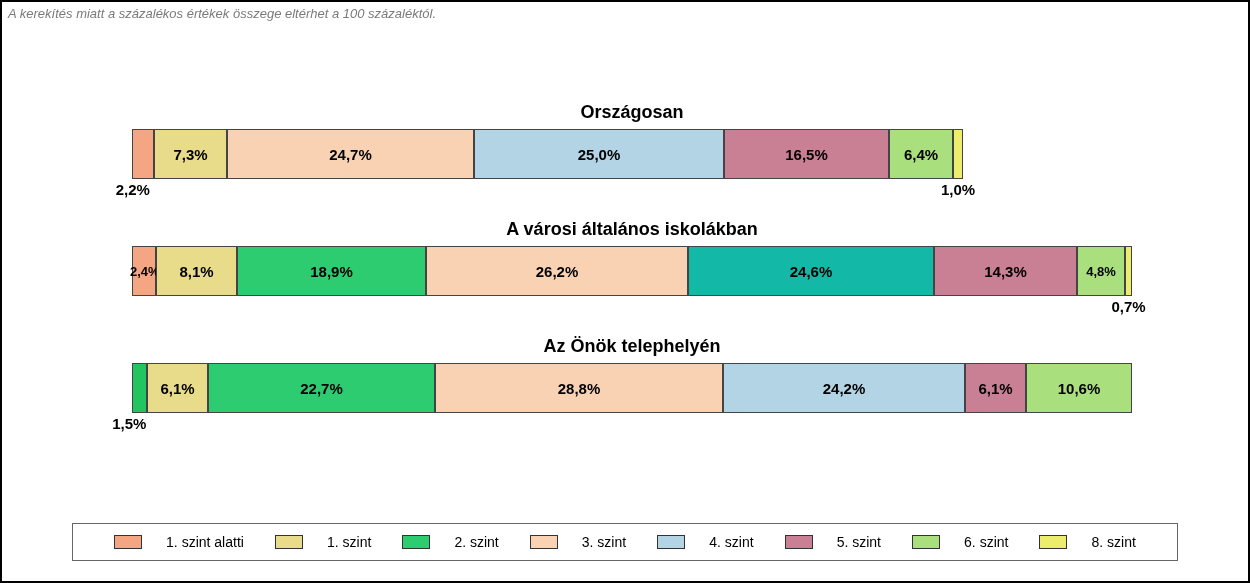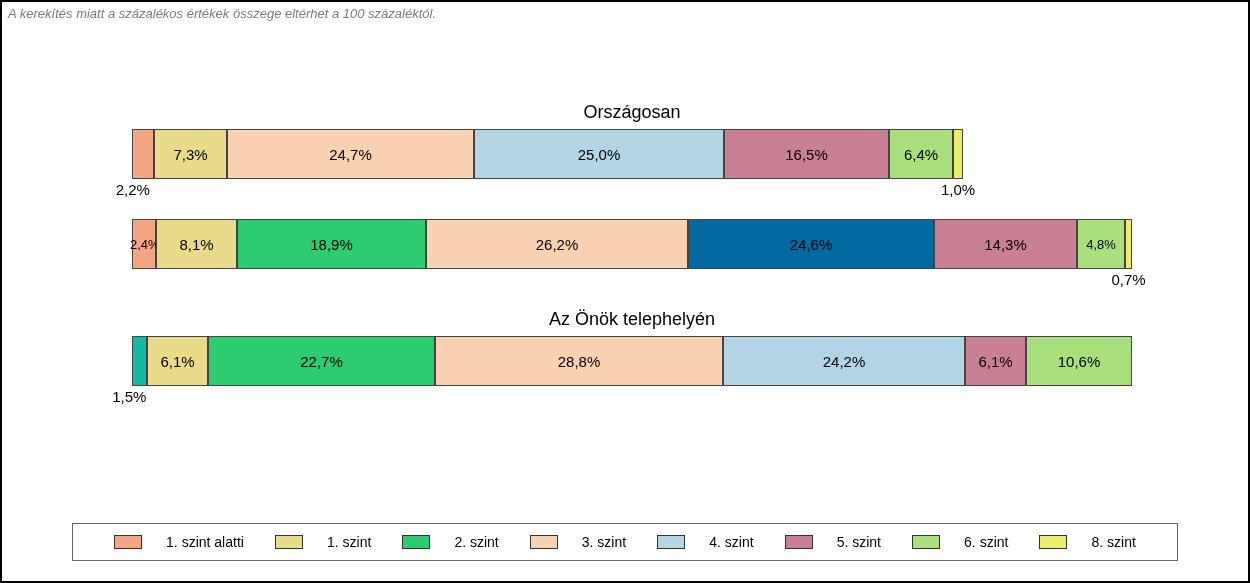--- a/index.html
+++ b/index.html
@@ -23,21 +23,21 @@
     font-size: 13px;
     font-style: italic;
     color: #7a7a7a;
   }
   .chart-area {
     position: absolute;
     left: 130px;
     top: 100px;
     width: 1000px;
   }
-  .bar-group { margin-bottom: 40px; }
+  .bar-group { margin-bottom: 40px; font-weight: bold; }
   .bar-title {
     text-align: center;
     font-size: 18px;
     margin-bottom: 6px;
     color: #000;
   }
   .bar {
     display: flex;
     height: 50px;
     width: 100%;
@@ -119,53 +119,54 @@
             <span class="lbl">6,4%</span>
           </div>
         <div class="seg tiny" style="width:1.0%;background:#eced6c">
 
           <div class="below-label">1,0%</div>
         </div>
       </div>
     </div>
 
     <div class="bar-group">
+      <div class="bar-title">A városi általános iskolákban</div>
       <div class="bar">
         <div class="seg" style="width:2.4%;background:#f4a582;font-size:13px;justify-content:flex-start;padding-left:1px">
             <span class="lbl" style="white-space:nowrap;margin-left:-4px">2,4%</span>
           </div>
         <div class="seg" style="width:8.1%;background:#e8db8a">
             <span class="lbl">8,1%</span>
           </div>
         <div class="seg" style="width:18.9%;background:#2ecc71">
             <span class="lbl">18,9%</span>
           </div>
         <div class="seg" style="width:26.2%;background:#f9d2b4">
             <span class="lbl">26,2%</span>
           </div>
-        <div class="seg" style="width:24.6%;background:#0369a1">
+        <div class="seg" style="width:24.6%;background:#14b8a6">
             <span class="lbl">24,6%</span>
           </div>
         <div class="seg" style="width:14.3%;background:#c97f94">
             <span class="lbl">14,3%</span>
           </div>
         <div class="seg" style="width:4.8%;background:#a9e07d">
             <span class="lbl" style="font-size:13px">4,8%</span>
           </div>
         <div class="seg tiny" style="width:0.7%;background:#eced6c">
 
           <div class="below-label">0,7%</div>
         </div>
       </div>
     </div>
 
     <div class="bar-group">
       <div class="bar-title">Az Önök telephelyén</div>
       <div class="bar">
-        <div class="seg tiny" style="width:1.5%;background:#14b8a6">
+        <div class="seg tiny" style="width:1.5%;background:#22c55e">
 
           <div class="below-label shift-left">1,5%</div>
         </div>
         <div class="seg" style="width:6.1%;background:#e8db8a">
             <span class="lbl">6,1%</span>
           </div>
         <div class="seg" style="width:22.7%;background:#2ecc71">
             <span class="lbl">22,7%</span>
           </div>
         <div class="seg" style="width:28.8%;background:#f9d2b4">

